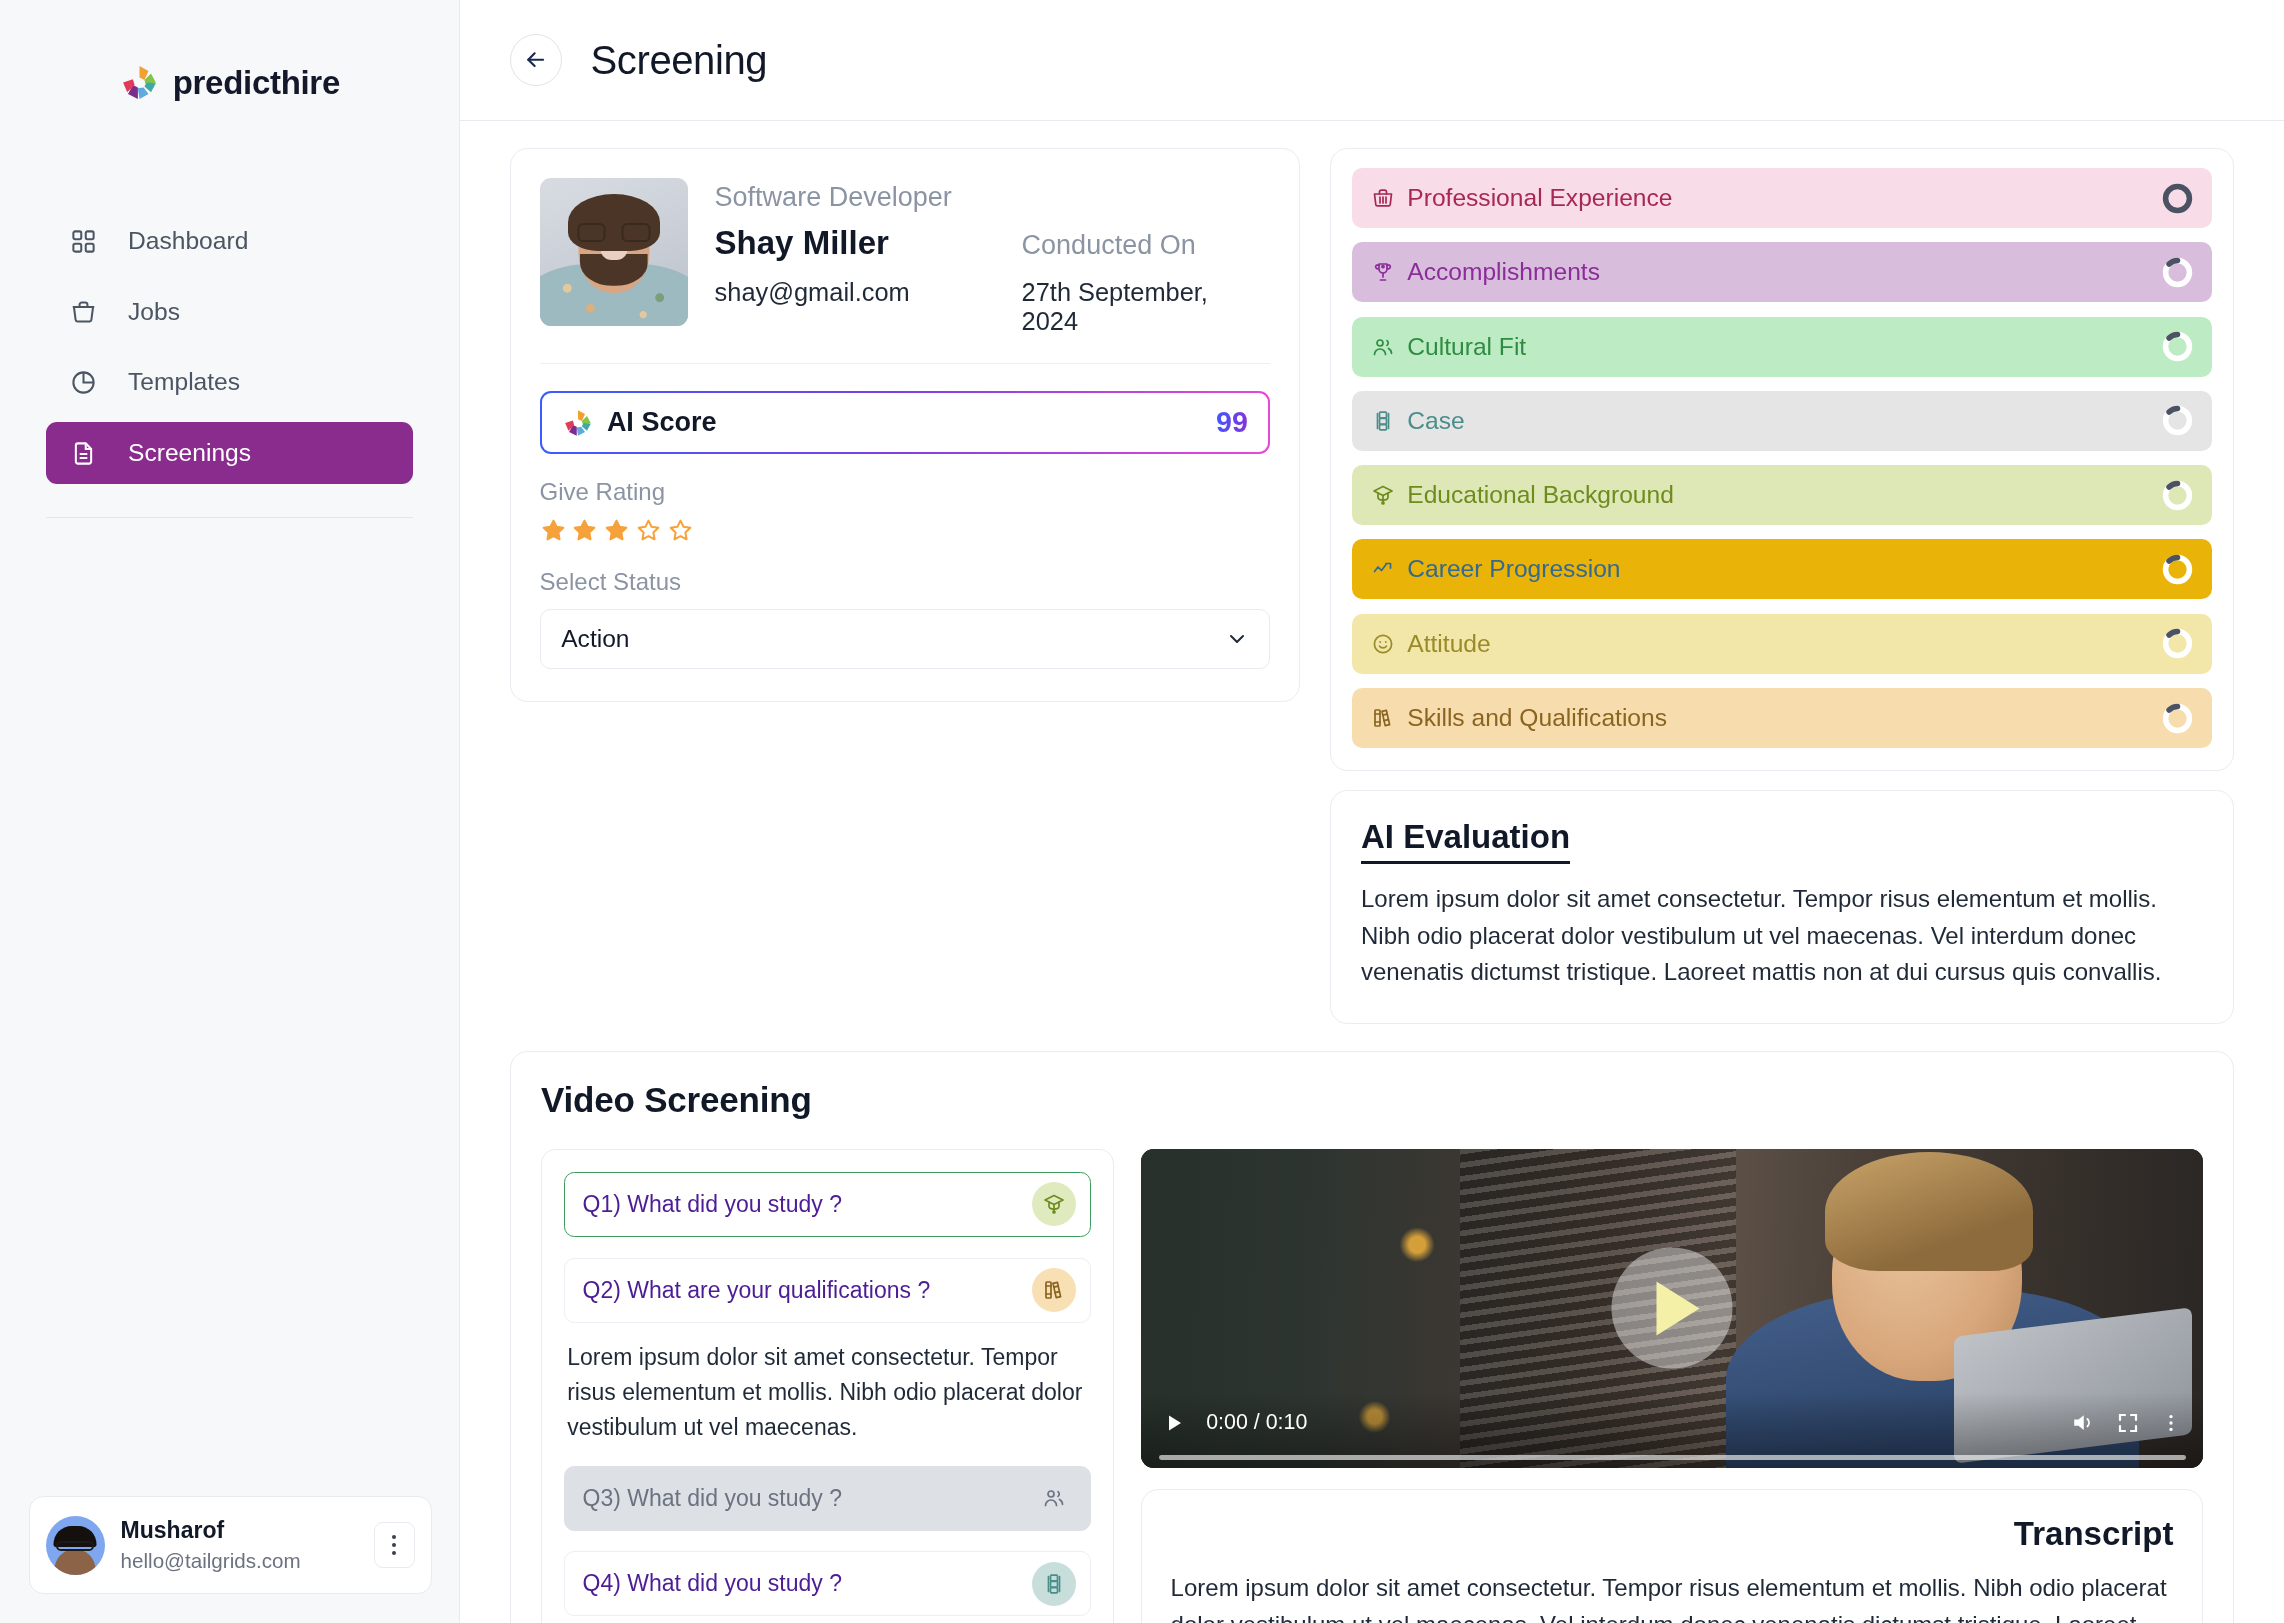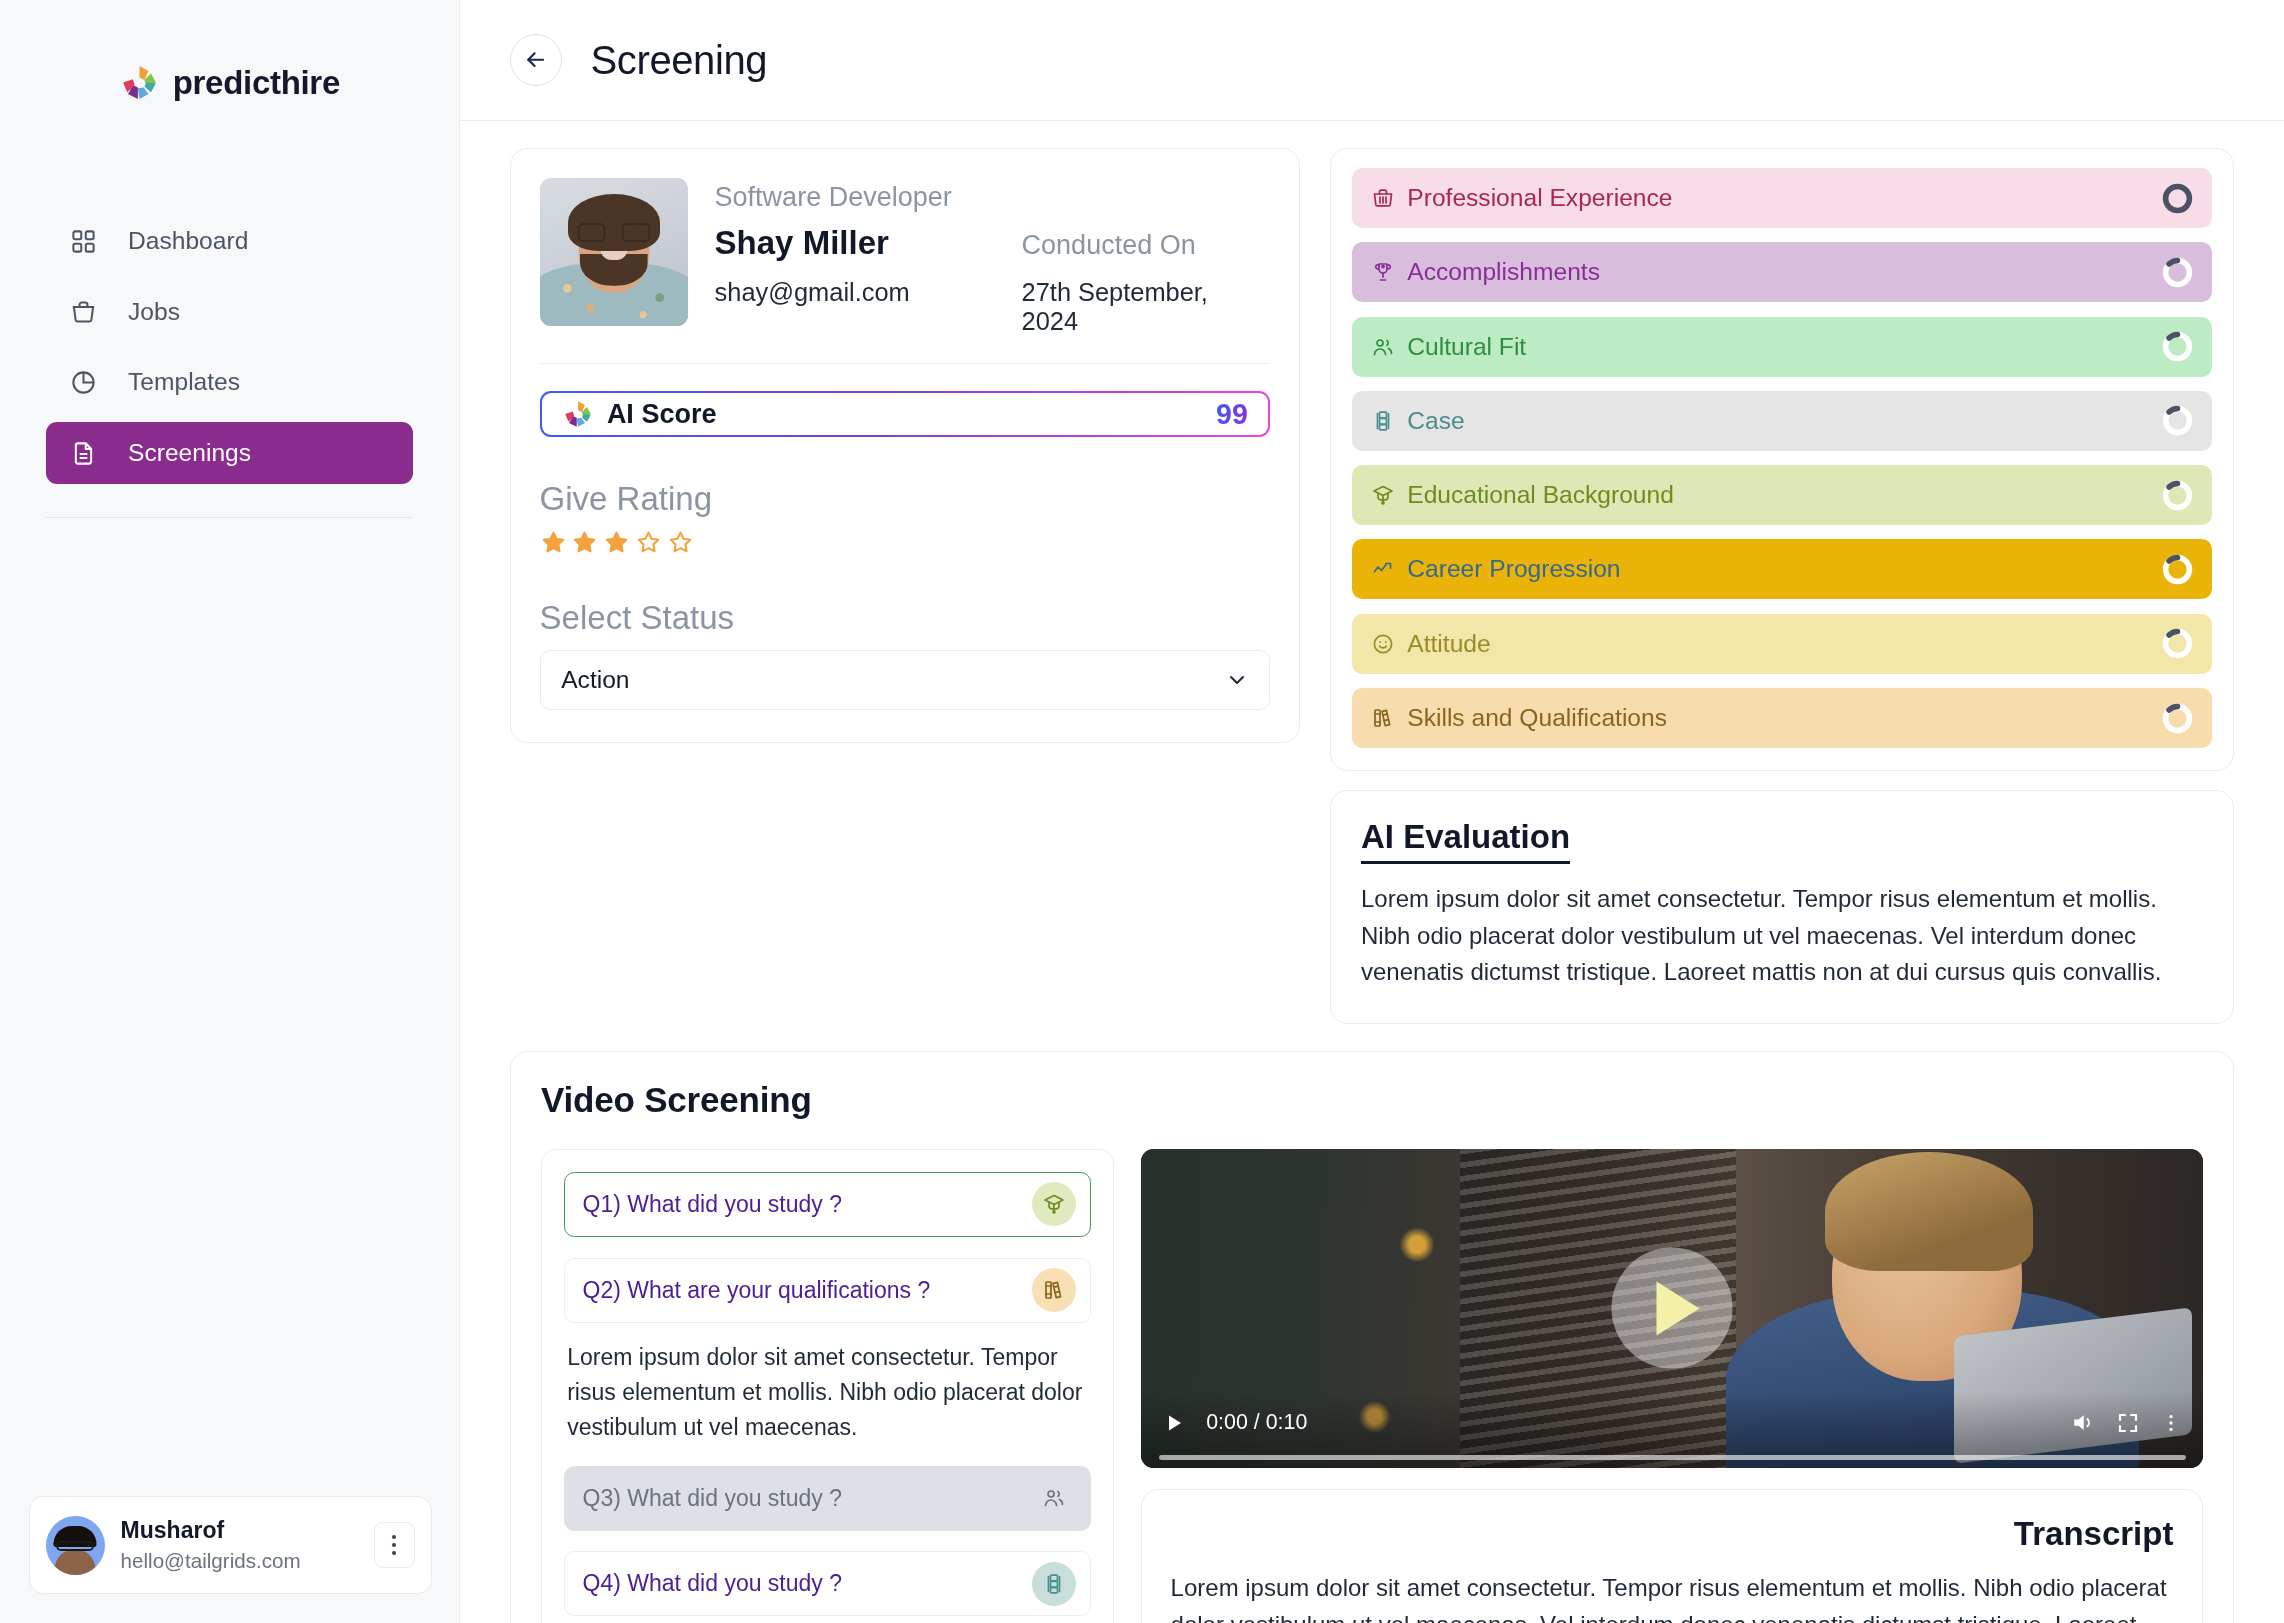--- a/index.html
+++ b/index.html
@@ -145,35 +145,35 @@
   .cand-name { font-size: 33px; font-weight: 700; color: #111827; }
   .cond-label { font-size: 27px; color: #8B94A3; }
   .email-row { display: flex; align-items: baseline; gap: 37px; margin-top: 16px; }
   .cand-email { font-size: 25.4px; color: #1F2937; }
   .cond-date { font-size: 25.4px; color: #1F2937; font-weight: 500; }
   .name-col-a { width: 270px; flex: 0 0 270px; }
 
   .hr { border-top: 1.6px solid #EDEFF3; margin: 27px 0 0 0; }
 
   .ai-score {
-    margin-top: 27px; height: 46px; border-radius: 11px;
+    margin-top: 27px; height: 63px; border-radius: 11px;
     background:
       linear-gradient(#fff,#fff) padding-box,
       linear-gradient(100deg,#3B5BFF 0%,#7B3FE4 48%,#E948D6 100%) border-box;
     border: 2.4px solid transparent;
     display: flex; align-items: center; padding: 0 20.6px; gap: 12.7px;
   }
   .ai-score-label { font-size: 27px; font-weight: 700; color: #111827; }
   .ai-score-val {
     margin-left: auto; font-size: 28.6px; font-weight: 700;
     background: linear-gradient(100deg,#3B5BFF,#8B2FD6);
     -webkit-background-clip: text; background-clip: text; color: transparent;
   }
 
-  .field-label { font-size: 33px; color: #8B94A3; margin-top: 43px; }
+  .field-label { font-size: 24px; color: #8B94A3; margin-top: 24px; }
   .stars { display: flex; gap: 4.8px; margin-top: 11px; }
   .select-box {
     margin-top: 12.7px; height: 60px; border: 1.6px solid #E7EAEF; border-radius: 10.3px;
     display: flex; align-items: center; padding: 0 20.6px; background: #fff; cursor: pointer;
   }
   .select-val { font-size: 24.6px; color: #111827; }
   .select-caret { margin-left: auto; }
 
   
   .right-col { flex: 1 1 auto; min-width: 0; }

